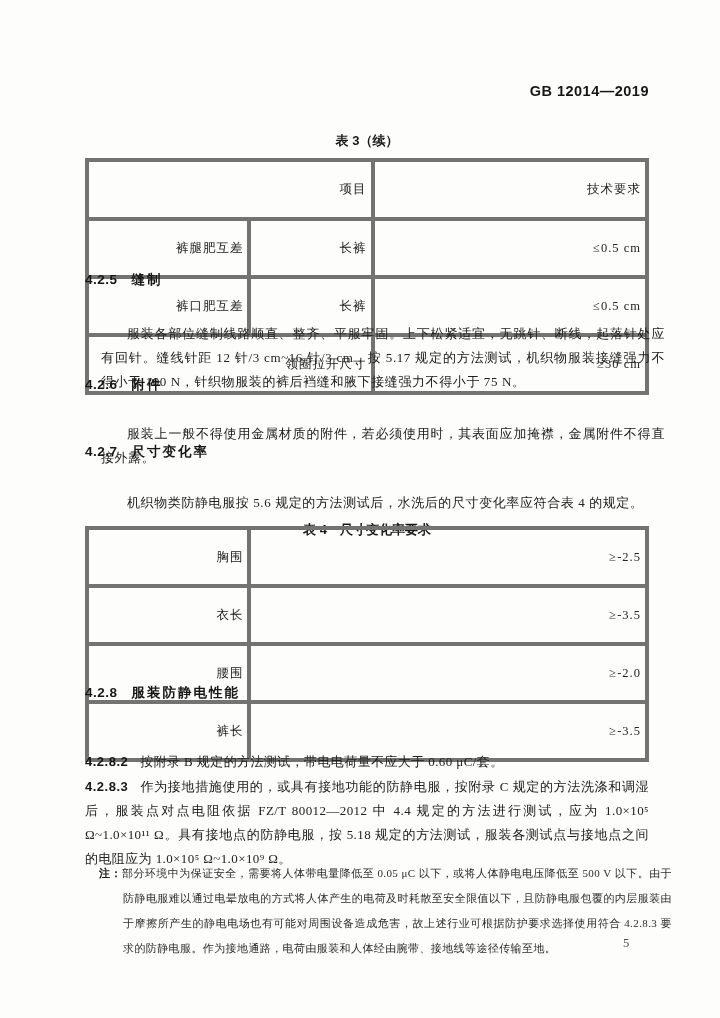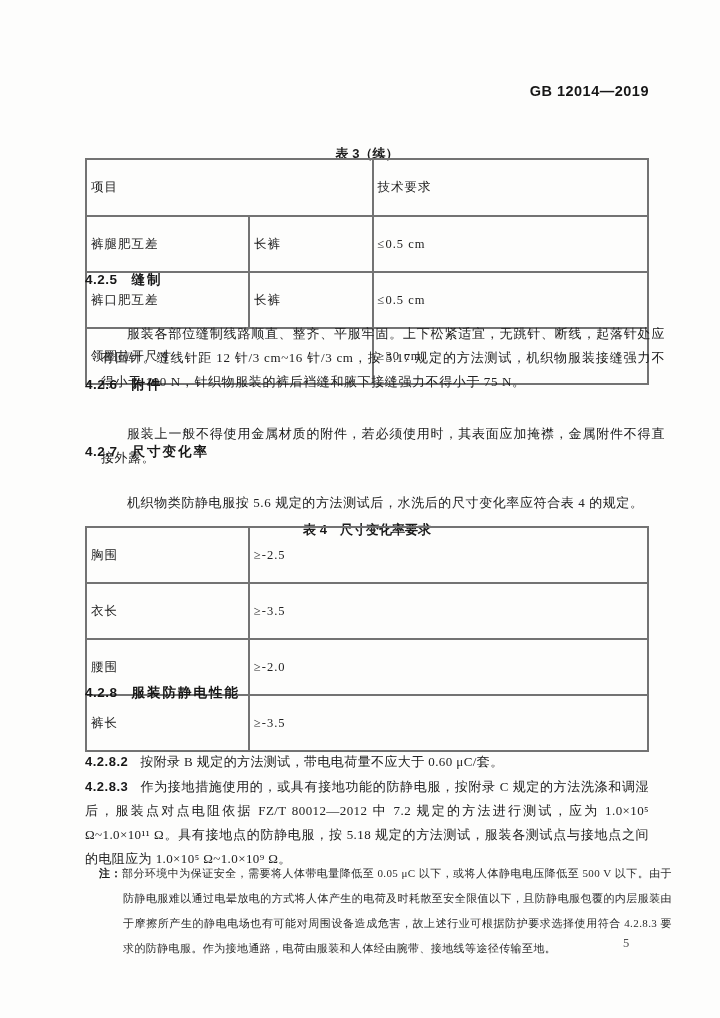--- a/index.html
+++ b/index.html
@@ -19,33 +19,33 @@
     top: 83px; text-align: right;
     font-family: "Liberation Sans", "DejaVu Sans", sans-serif;
     font-weight: bold; font-size: 14.5px; letter-spacing: 0.5px; color: #161616;
   }
 
   .caption {
     text-align: center;
     font-family: "Liberation Sans", "DejaVu Sans", sans-serif;
     font-weight: bold; font-size: 13px; color: #1a1a1a;
   }
-  .t3cap { top: 145px; }
+  .t3cap { top: 132px; }
   .t4cap { top: 500px; margin-top: 21px; }
 
   table.gbtable {
     position: absolute; left: 85px; width: 564px;
     border-collapse: collapse; table-layout: fixed;
     font-size: 12.5px; color: #222;
   }
   .t3 { top: 158px; }
   .t4 { top: 526px; }
   table.gbtable td {
-    border: 2px solid #737373;
-    text-align: left; vertical-align: middle;
+    border: 4px solid #737373;
+    text-align: right; vertical-align: middle;
     height: 22px; padding: 16px 4px;
     letter-spacing: 1px;
   }
   table.gbtable tr.hdr td { height: 23px; }
   table.gbtable { border: 2px solid #222; }
 
   .sec {
     font-family: "Liberation Sans", "DejaVu Sans", sans-serif;
     font-weight: bold; font-size: 13.5px; color: #171717;
   }
@@ -172,21 +172,21 @@
   <div class="abs sec s428">
     <span class="hnum">4.2.8</span><span class="htitle">服装防静电性能</span>
   </div>
 
 
   <p class="abs clause p4282">
     <span class="cnum">4.2.8.2</span><span>按附录 B 规定的方法测试，带电电荷量不应大于 0.60 μC/套。</span>
   </p>
 
   <p class="abs clause p4283">
-    <span class="cnum">4.2.8.3</span><span>作为接地措施使用的，或具有接地功能的防静电服，按附录 C 规定的方法洗涤和调湿后，服装点对点电阻依据 FZ/T 80012—2012 中 7.2 规定的方法进行测试，应为 1.0×10⁵ Ω~1.0×10¹¹ Ω。具有接地点的防静电服，按 5.18 规定的方法测试，服装各测试点与接地点之间的电阻应为 1.0×10⁵ Ω~1.0×10⁹ Ω。</span>
+    <span class="cnum">4.2.8.3</span><span>作为接地措施使用的，或具有接地功能的防静电服，按附录 C 规定的方法洗涤和调湿后，服装点对点电阻依据 FZ/T 80012—2012 中 4.4 规定的方法进行测试，应为 1.0×10⁵ Ω~1.0×10¹¹ Ω。具有接地点的防静电服，按 5.18 规定的方法测试，服装各测试点与接地点之间的电阻应为 1.0×10⁵ Ω~1.0×10⁹ Ω。</span>
   </p>
 
   <div class="note">
     <span class="note-label">注：</span><span>部分环境中为保证安全，需要将人体带电量降低至 0.05 μC 以下，或将人体静电电压降低至 500 V 以下。由于防静电服难以通过电晕放电的方式将人体产生的电荷及时耗散至安全限值以下，且防静电服包覆的内层服装由于摩擦所产生的静电电场也有可能对周围设备造成危害，故上述行业可根据防护要求选择使用符合 4.2.8.3 要求的防静电服。作为接地通路，电荷由服装和人体经由腕带、接地线等途径传输至地。</span>
   </div>
 
   <div class="pagenum">5</div>
 
 </div>
 

